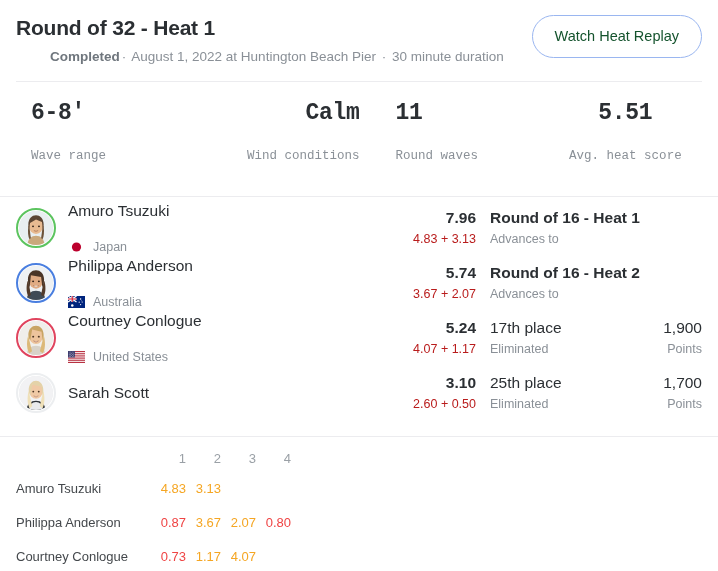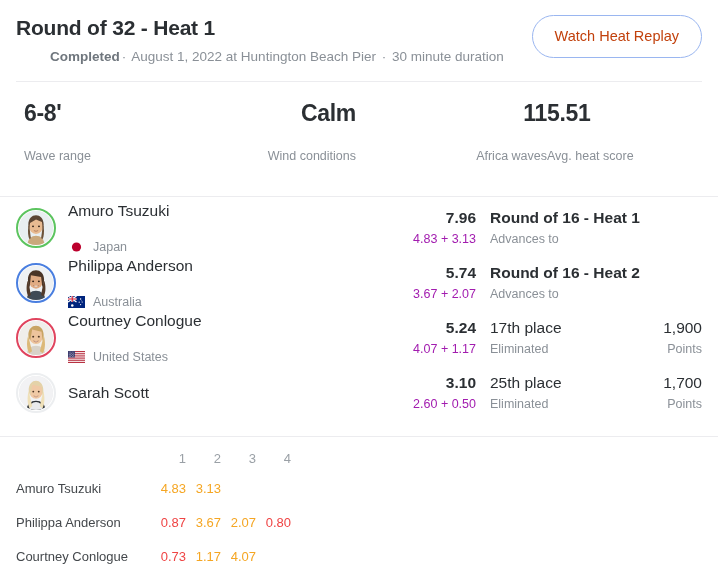--- a/index.html
+++ b/index.html
@@ -40,48 +40,49 @@
     line-height: 17px;
     white-space: nowrap;
     margin-left: 34px;
   }
   .heat-sub .status { color: #6f767d; font-weight: bold; }
   .heat-sub .dot-sep { padding: 0 2px; }
 
   .replay-btn {
     border: 1px solid #9ab6f0;
     border-radius: 24px;
-    color: #c2410c;
+    color: #14532d;
     background: #ffffff;
     font-size: 14.5px;
     font-family: "Liberation Sans", sans-serif;
     padding: 12px 22px;
     line-height: 17px;
     cursor: pointer;
     white-space: nowrap;
     margin-top: 1px;
   }
 
   .divider {
     height: 1px;
     background: #ececef;
     margin: 16px 16px 0 16px;
   }
   .divider.full { margin-left: 0; margin-right: 0; }
 
   
   .stats {
     display: flex;
-    padding: 18px 16px 16px 24px;
+    padding: 18px 16px 16px 31px;
+    font-family: Liberation Mono, monospace;
   }
   .stat { flex: 1; }
   .stat.a { text-align: left; }
   .stat.b { text-align: right; padding-left: 22px; }
-  .stat.c { text-align: right; padding-left: 36px; }
-  .stat.d { text-align: left; }
+  .stat.c { text-align: left; padding-left: 36px; }
+  .stat.d { text-align: center; }
   .stat-value {
     font-size: 23px;
     font-weight: bold;
     color: #2b2f33;
     letter-spacing: -0.3px;
     line-height: 27px;
   }
   .stat-label {
     margin-top: 21px;
     font-size: 12.5px;
@@ -160,21 +161,21 @@
   }
   .score-total {
     font-size: 15.5px;
     font-weight: bold;
     color: #2b2f33;
     line-height: 19px;
   }
   .score-parts {
     margin-top: 4px;
     font-size: 12.5px;
-    color: #a21caf;
+    color: #b91c1c;
     line-height: 16px;
     white-space: nowrap;
     margin-left: 37px;
   }
   .result-col {
     margin-left: 14px;
     text-align: left;
     flex: 0 0 150px;
   }
   .result-main {
@@ -267,21 +268,21 @@
     <div class="stat a">
       <div class="stat-value">6-8'</div>
       <div class="stat-label">Wave range</div>
     </div>
     <div class="stat b">
       <div class="stat-value">Calm</div>
       <div class="stat-label">Wind conditions</div>
     </div>
     <div class="stat c">
       <div class="stat-value">11</div>
-      <div class="stat-label">Africa waves</div>
+      <div class="stat-label">Round waves</div>
     </div>
     <div class="stat d">
       <div class="stat-value">5.51</div>
       <div class="stat-label">Avg. heat score</div>
     </div>
   </div>
 
   <div class="divider full"></div>
 
   <div class="surfers">

